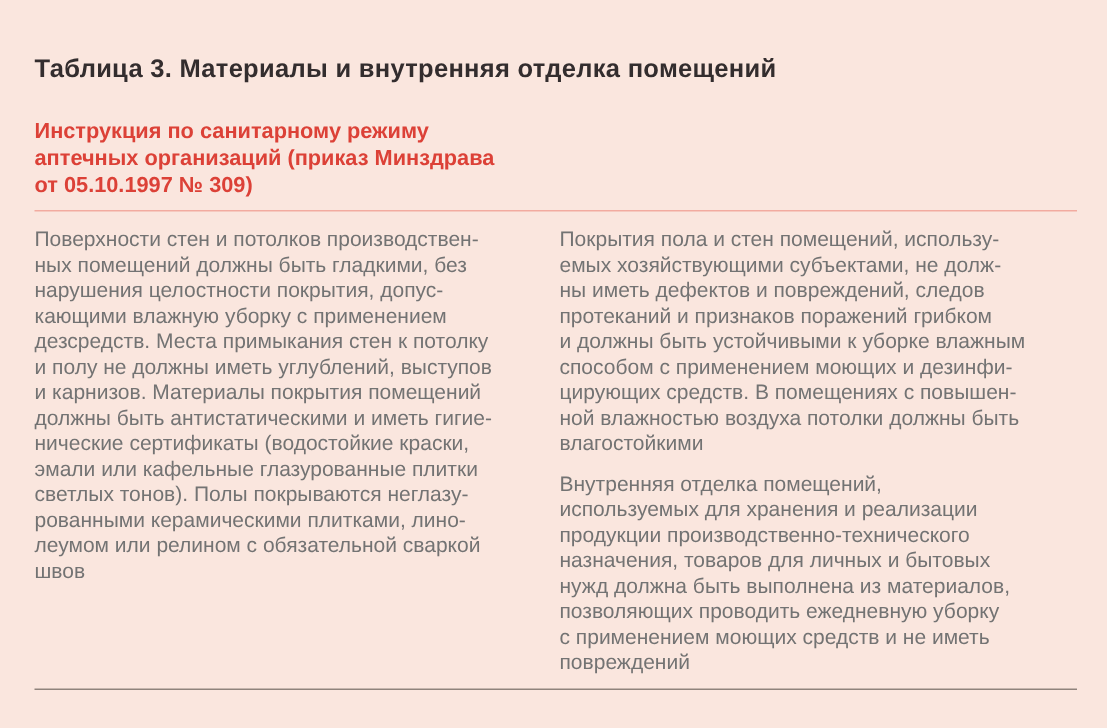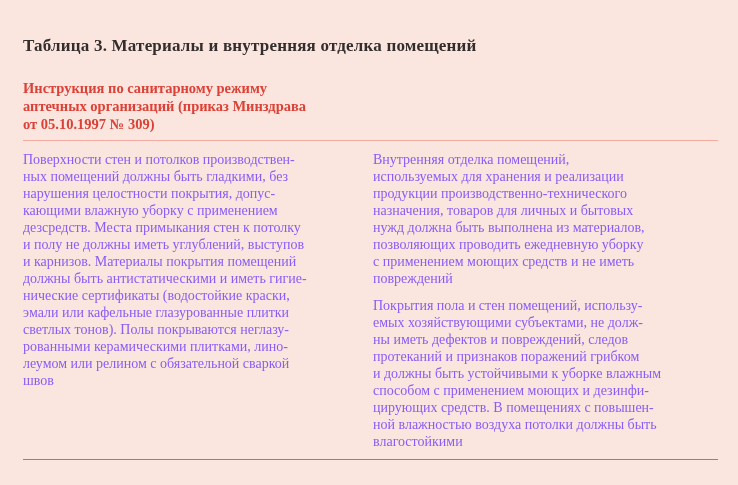--- a/index.html
+++ b/index.html
@@ -11,21 +11,20 @@
     height: 485px;
     background: #fae6de;
     font-family: "Liberation Sans", "DejaVu Sans", sans-serif;
     overflow: hidden;
   }
   .page {
     box-sizing: border-box;
     width: 738px;
     height: 485px;
     padding: 36px 20px 0 23px;
-    font-family: Liberation Serif, serif;
   }
   .title {
     font-size: 17px;
     font-weight: bold;
     color: #332d2e;
     letter-spacing: 0.2px;
   }
   .grid {
     display: grid;
     grid-template-columns: 327px 345px;
@@ -45,21 +44,21 @@
   }
   .body-row {
     padding-top: 10px;
     padding-bottom: 9px;
     border-bottom: 1px solid #8f837c;
   }
   .body-cell p {
     margin: 0;
     font-size: 14px;
     line-height: 17px;
-    color: #8b5cf6;
+    color: #737373;
     white-space: pre-line;
   }
   .body-cell p + p {
     margin-top: 10px;
   }
 </style>
 </head>
 <body>
 
 <div class="page">
@@ -85,34 +84,34 @@
 и карнизов. Материалы покрытия помещений
 должны быть антистатическими и иметь гигие-
 нические сертификаты (водостойкие краски,
 эмали или кафельные глазурованные плитки
 светлых тонов). Полы покрываются неглазу-
 рованными керамическими плитками, лино-
 леумом или релином с обязательной сваркой
 швов</p>
       </div>
       <div class="body-cell">
-        <p>Внутренняя отделка помещений,
-используемых для хранения и реализации
-продукции производственно-технического
-назначения, товаров для личных и бытовых
-нужд должна быть выполнена из материалов,
-позволяющих проводить ежедневную уборку
-с применением моющих средств и не иметь
-повреждений</p>
         <p>Покрытия пола и стен помещений, использу-
 емых хозяйствующими субъектами, не долж-
 ны иметь дефектов и повреждений, следов
 протеканий и признаков поражений грибком
 и должны быть устойчивыми к уборке влажным
 способом с применением моющих и дезинфи-
 цирующих средств. В помещениях с повышен-
 ной влажностью воздуха потолки должны быть
 влагостойкими</p>
+        <p>Внутренняя отделка помещений,
+используемых для хранения и реализации
+продукции производственно-технического
+назначения, товаров для личных и бытовых
+нужд должна быть выполнена из материалов,
+позволяющих проводить ежедневную уборку
+с применением моющих средств и не иметь
+повреждений</p>
       </div>
     </div>
 
   </div>
 </div>
 
 </body></html>

